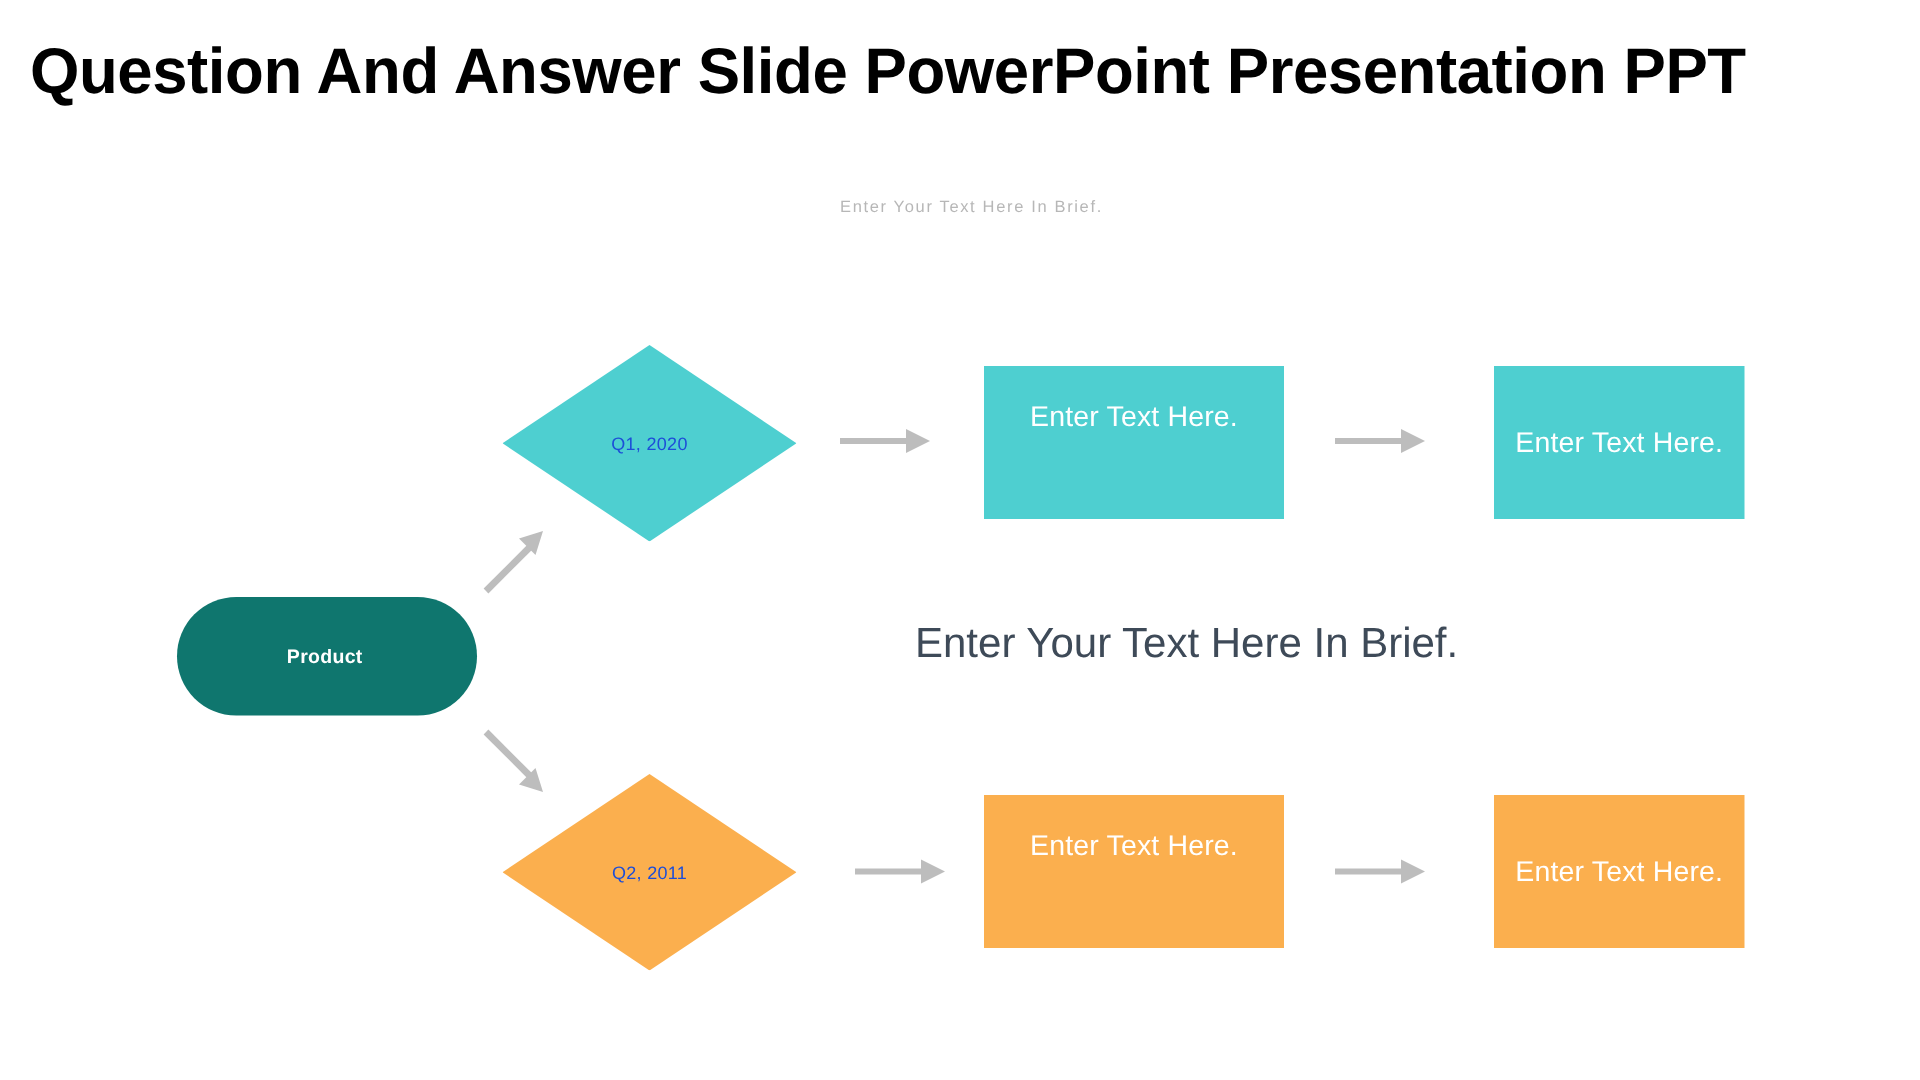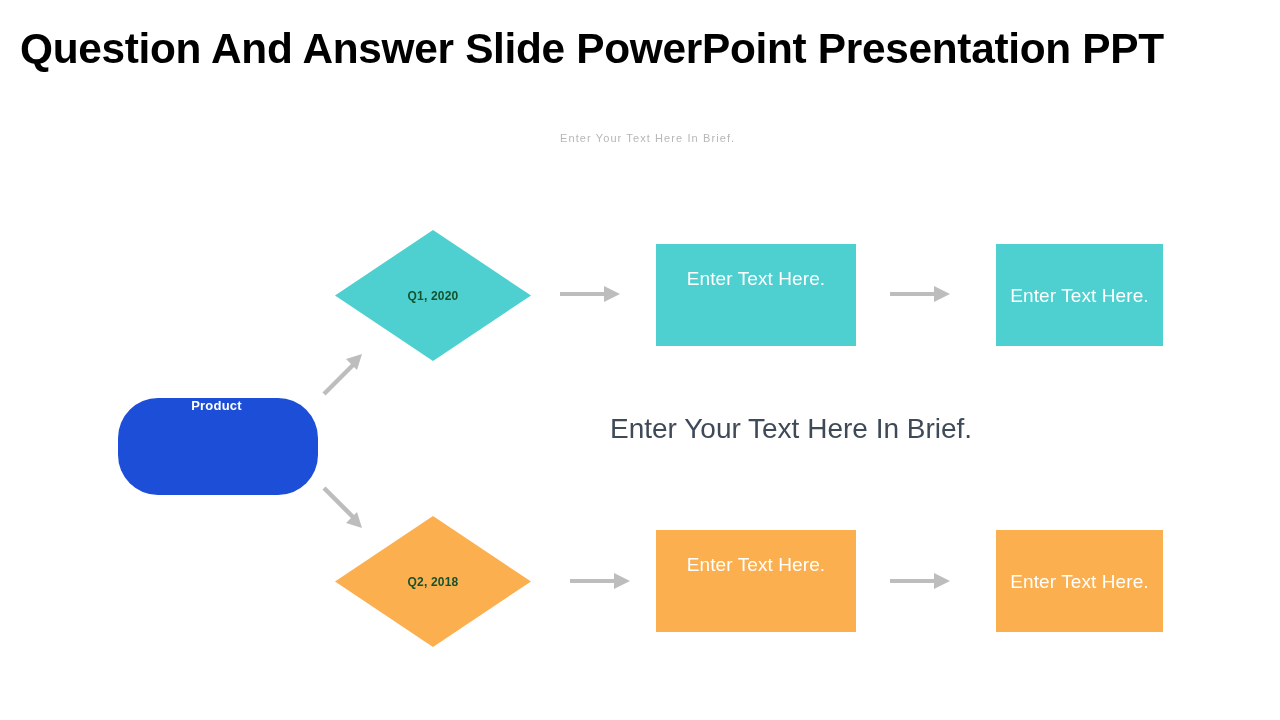--- a/index.html
+++ b/index.html
@@ -57,25 +57,25 @@
     color: #3e4a58;
     white-space: nowrap;
   }
 
   
   #product-node {
     position: absolute;
     left: 118px;
     top: 398px;
     width: 200px;
-    height: 97px;
-    background: #1d4ed8;
+    height: 79px;
+    background: #0f766e;
     border-radius: 40px;
     display: flex;
-    align-items: flex-start;
+    align-items: center;
     justify-content: center;
   }
   #product-node .node-label {
     color: #ffffff;
     font-size: 13px;
     font-weight: bold;
     letter-spacing: 0.2px;
     padding-right: 3px;
   }
 
@@ -83,23 +83,23 @@
   .diamond {
     position: absolute;
     width: 196px;
     height: 131px;
     display: flex;
     align-items: center;
     justify-content: center;
     clip-path: polygon(50% 0%, 100% 50%, 50% 100%, 0% 50%);
   }
   .diamond .node-label {
-    color: #14532d;
+    color: #1d4ed8;
     font-size: 12px;
-    font-weight: bold;
+    font-weight: normal;
     letter-spacing: 0.2px;
   }
   #diamond-q1 {
     left: 335px;
     top: 230px;
     background: #4ecfd0;
   }
   #diamond-q2 {
     left: 335px;
     top: 516px;
@@ -182,21 +182,21 @@
 
   <div id="product-node">
     <span class="node-label">Product</span>
   </div>
 
   <div id="diamond-q1" class="diamond">
     <span class="node-label">Q1, 2020</span>
   </div>
 
   <div id="diamond-q2" class="diamond">
-    <span class="node-label">Q2, 2018</span>
+    <span class="node-label">Q2, 2011</span>
   </div>
 
   <div id="box-teal-1" class="content-box">
     <span class="box-label">Enter Text Here.</span>
   </div>
 
   <div id="box-teal-2" class="content-box">
     <span class="box-label">Enter Text Here.</span>
   </div>
 

